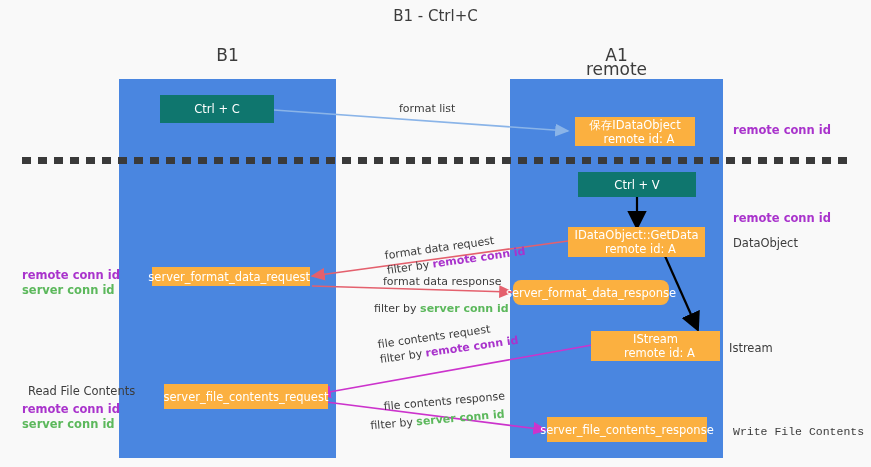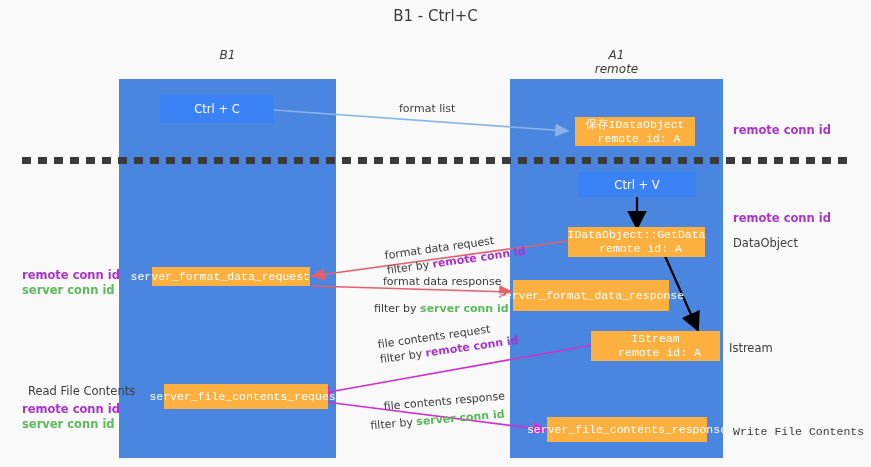--- a/index.html
+++ b/index.html
@@ -14,41 +14,41 @@
   .abs{position:absolute;}
 
   
   .title{
     left:0;top:6px;width:871px;text-align:center;
     font-size:15px;line-height:20px;color:#3c3c3c;
   }
 
   
   .lane-head{
-    text-align:center;font-size:12px;line-height:14px;color:#3c3c3c;font-style:italic;
+    text-align:center;font-size:17px;line-height:14px;color:#3c3c3c;
   }
 
   
   .lane{background:#4a86e0;}
 
   
   .dashed{
     left:22px;top:157px;width:828px;height:7px;
     background-image:repeating-linear-gradient(to right,#3a3a3a 0 9px,transparent 9px 16px);
   }
 
   
   .node{
     box-sizing:border-box;
     display:flex;align-items:center;justify-content:center;
     flex-direction:column;
     color:#ffffff;font-size:11.5px;line-height:14px;text-align:center;
   }
-  .node.green{background:#3b82f6;}
-  .node.orange{background:#fbb040;font-family:Liberation Mono, monospace;}
+  .node.green{background:#0f766e;}
+  .node.orange{background:#fbb040;}
   .node .l2{display:block;margin-left:8px;}
 
   
   .ann{font-size:11.5px;line-height:15px;}
   .ann .purple{color:#a933cc;font-weight:bold;}
   .ann .green{color:#5cb85c;font-weight:bold;}
   .ann .plain{color:#3c3c3c;}
 
   
   .elabel{
@@ -128,21 +128,21 @@
 
   <div class="abs node orange" style="left:568px;top:227px;width:137px;height:30px;">
     <span>IDataObject::GetData</span>
     <span class="l2">remote id: A</span>
   </div>
 
   <div class="abs node orange" style="left:152px;top:267px;width:158px;height:19px;align-items:flex-end;">
     <span>server_format_data_request</span>
   </div>
 
-  <div class="abs node orange" style="left:513px;top:280px;width:156px;height:31px;">
+  <div class="abs node orange" style="left:513px;top:280px;width:156px;height:25px;border-radius:8px;">
     <span>server_format_data_response</span>
   </div>
 
   <div class="abs node orange" style="left:591px;top:331px;width:129px;height:30px;">
     <span>IStream</span>
     <span class="l2">remote id: A</span>
   </div>
 
   <div class="abs node orange" style="left:164px;top:384px;width:164px;height:25px;">
     <span>server_file_contents_request</span>

